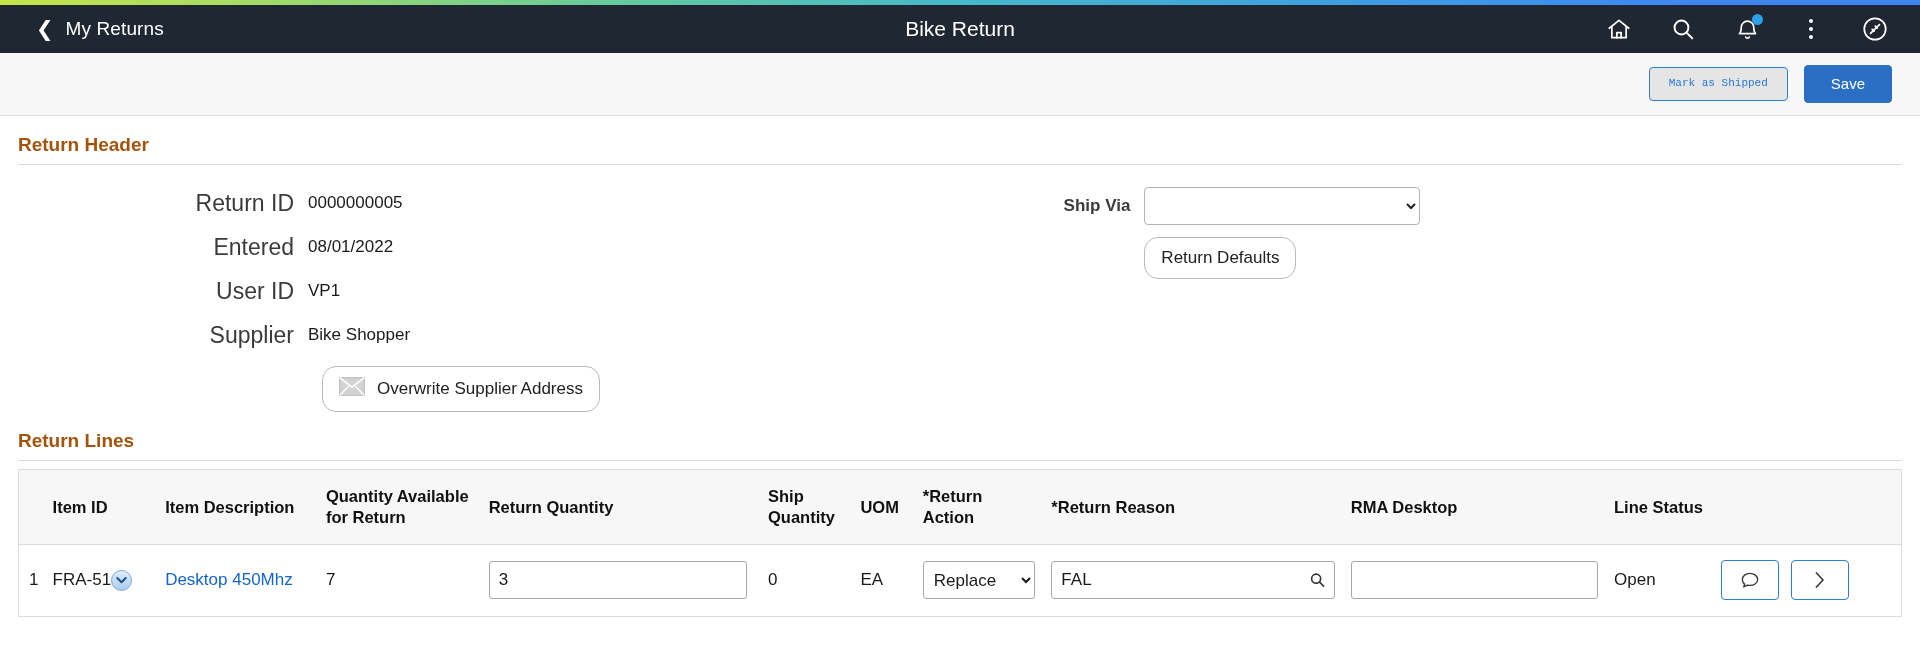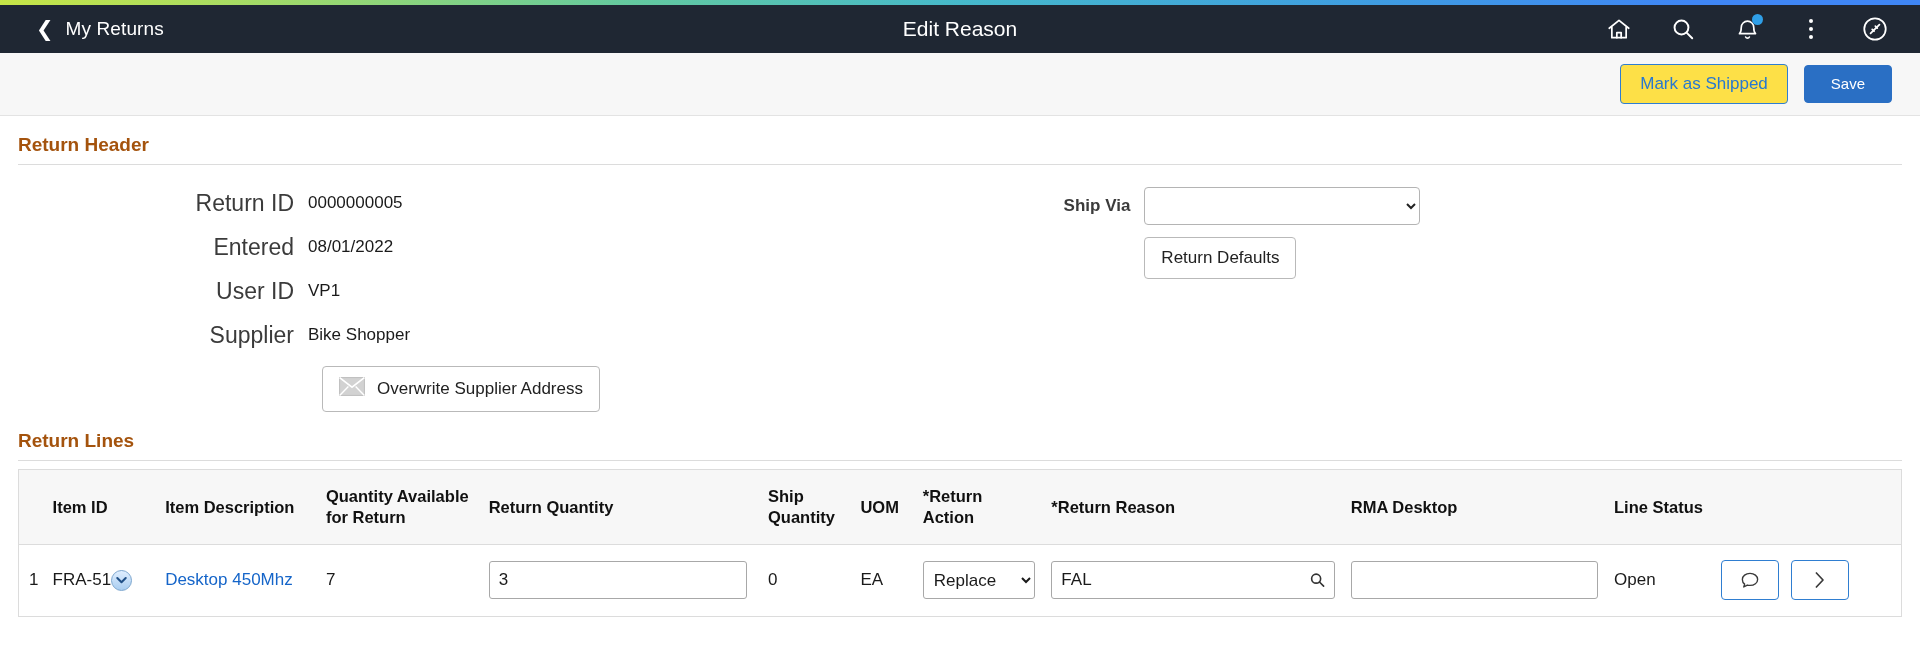--- a/index.html
+++ b/index.html
@@ -97,26 +97,26 @@
     height: 63px;
     background: #f7f7f7;
     border-bottom: 1px solid #e3e3e3;
     display: flex;
     align-items: center;
     justify-content: flex-end;
     padding-right: 28px;
     gap: 16px;
   }
   .btn-outline-blue {
-    background: #fde047;
+    background: #e5e5e5;
     border: 1px solid #2f7ed1;
     color: #2878d0;
     border-radius: 4px;
-    font-size: 17px;
-    font-family: Liberation Sans, sans-serif;
+    font-size: 11px;
+    font-family: Liberation Mono, monospace;
     padding: 9px 19px;
     cursor: pointer;
     line-height: 1.2;
   }
   .btn-primary {
     background: #2a6fc4;
     border: 1px solid #2a6fc4;
     color: #ffffff;
     border-radius: 4px;
     font-size: 15px;
@@ -166,21 +166,21 @@
     color: #3b3b3b;
     padding-right: 14px;
   }
   .fvalue {
     font-size: 17px;
     color: #1a1a1a;
   }
   .btn-ghost {
     background: #ffffff;
     border: 1px solid #b9b9b9;
-    border-radius: 4px;
+    border-radius: 14px;
     font-size: 17px;
     font-family: "Liberation Sans", sans-serif;
     color: #222;
     padding: 10px 16px;
     cursor: pointer;
     display: inline-flex;
     align-items: center;
     gap: 12px;
     line-height: 1.2;
   }
@@ -319,21 +319,21 @@
 <body>
 
 <div class="grad-strip"></div>
 
 <div class="navbar">
   <div class="nav-back">
     <span class="chev">❮</span>
     <span class="label">My Returns</span>
   </div>
 
-  <div class="nav-title">Edit Reason</div>
+  <div class="nav-title">Bike Return</div>
 
   <div class="nav-icons">
     <div class="nav-icon">
       <svg width="26" height="26" viewBox="0 0 24 24" fill="none" stroke="#ffffff" stroke-width="1.6" stroke-linecap="round" stroke-linejoin="round">
         <path d="M3 11.3 12 4l9 7.3"></path>
           <path d="M5.4 10.6V20h13.2v-9.4"></path>
           <path d="M10 20v-4.6h4V20"></path>
       </svg>
     </div>
     <div class="nav-icon">

